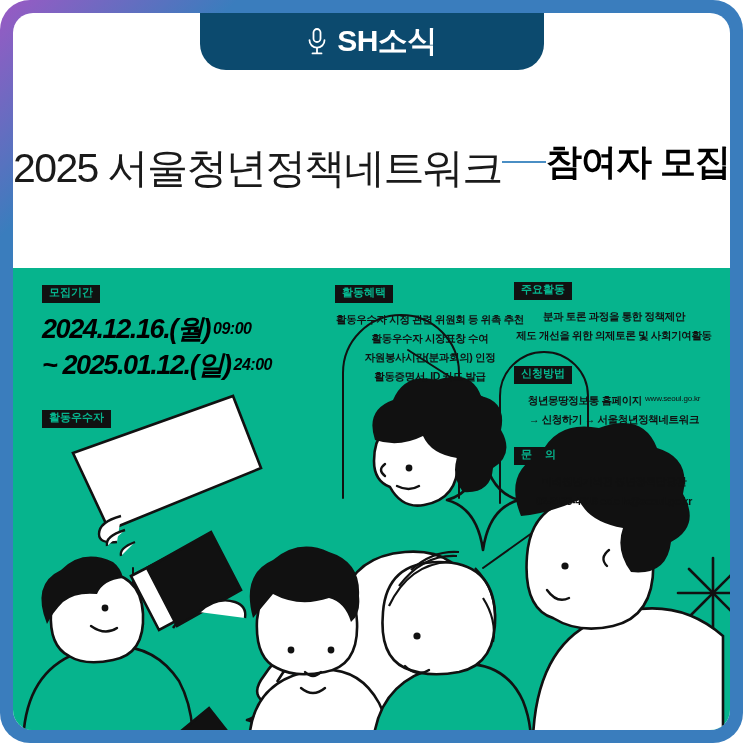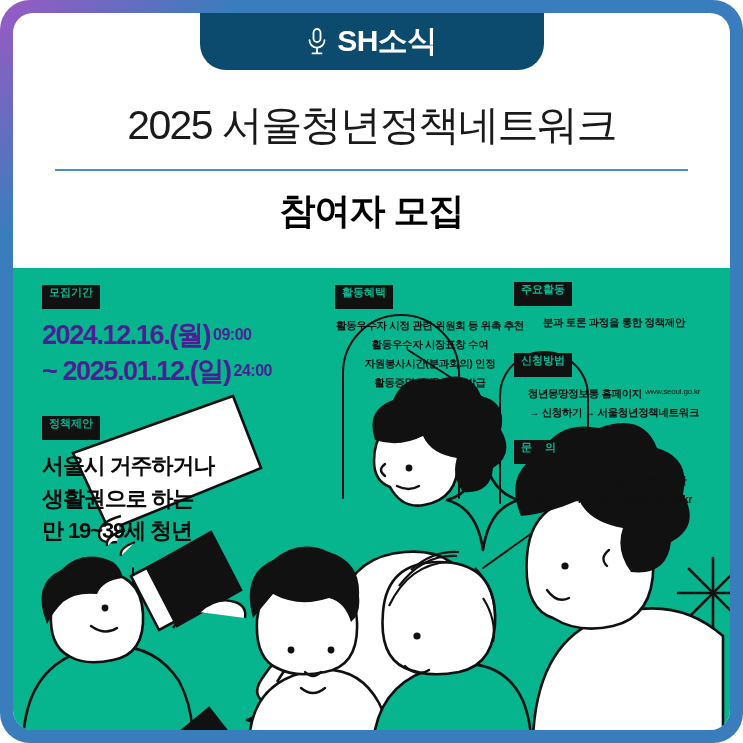--- a/index.html
+++ b/index.html
@@ -43,22 +43,22 @@
     color:#ffffff;
     font-size:30px;
     font-weight:bold;
     letter-spacing:-0.5px;
     white-space:nowrap;
   }
 
   
   .headline-zone {
     position:absolute;
-    left:0; top:57px; right:0; height:198px;
-    display:flex; flex-direction:column;
+    left:0; top:42px; right:0; height:198px;
+    display:flex; flex-direction:row;
     align-items:center; justify-content:flex-start;
   }
   .headline-main {
     margin-top:28px;
     font-size:41px;
     font-weight:500;
     color:#1a1a1a;
     letter-spacing:-1.6px;
     white-space:nowrap;
   }
@@ -98,35 +98,36 @@
   .col-mid    { left:322px; top:14px; width:190px; }
   .col-right  { left:501px; top:11px; width:200px; }
 
   .badge {
     display:inline-block;
     background:#111111;
     color:#06b48d;
     font-size:11px;
     font-weight:bold;
     letter-spacing:0px;
-    padding:2px 7px 11px 7px;
+    padding:2px 7px 5px 7px;
     line-height:1;
     white-space:nowrap;
   }
   .badge.wide { letter-spacing:5px; padding-right:3px; }
 
   
   .date-block { margin-top:9px; }
   .date-line {
     font-size:27px;
     font-weight:bold;
-    color:#4c1d95;
+    color:#000000;
     letter-spacing:-1.4px;
     line-height:1.32;
     white-space:nowrap;
+    font-style:italic;
   }
   .date-line .hm {
     font-size:16px;
     font-weight:bold;
     letter-spacing:-0.5px;
     vertical-align:4px;
     margin-left:3px;
   }
 
   .target-badge-wrap { margin-top:24px; }
@@ -305,43 +306,39 @@
           <div class="date-block">
             <div class="date-line">
               <span>2024.12.16.(월)</span><span class="hm">09:00</span>
             </div>
             <div class="date-line">
               <span>~ 2025.01.12.(일)</span><span class="hm">24:00</span>
             </div>
           </div>
 
           <div class="target-badge-wrap">
-            <span class="badge">정책제안</span>
-          </div>
-          <div class="target-block">
-            <div class="target-line">서울시 거주하거나</div>
-            <div class="target-line">생활권으로 하는</div>
-            <div class="target-line">만 19~39세 청년</div>
+            <span class="badge">활동우수자</span>
           </div>
         </div>
 
         <div class="col col-mid">
           <span class="badge">활동혜택</span>
           <div class="list">
             <div class="list-row">활동우수자 시정 관련 위원회 등 위촉 추천</div>
             <div class="list-row">활동우수자 시장표창 수여</div>
             <div class="list-row">자원봉사시간(분과회의) 인정</div>
             <div class="list-row">활동증명서, ID 카드 발급</div>
           </div>
         </div>
 
         <div class="col col-right">
           <span class="badge">주요활동</span>
           <div class="list">
             <div class="list-row">분과 토론 과정을 통한 정책제안</div>
+            <div class="list-row">제도 개선을 위한 의제토론 및 사회기여활동</div>
           </div>
 
           <div class="gap-block">
             <span class="badge">신청방법</span>
             <div class="list">
               <div class="list-row">
                 <span>청년몽땅정보통 홈페이지</span><span class="sup">www.seoul.go.kr</span>
               </div>
               <div class="list-row">→ 신청하기 → 서울청년정책네트워크</div>
             </div>

